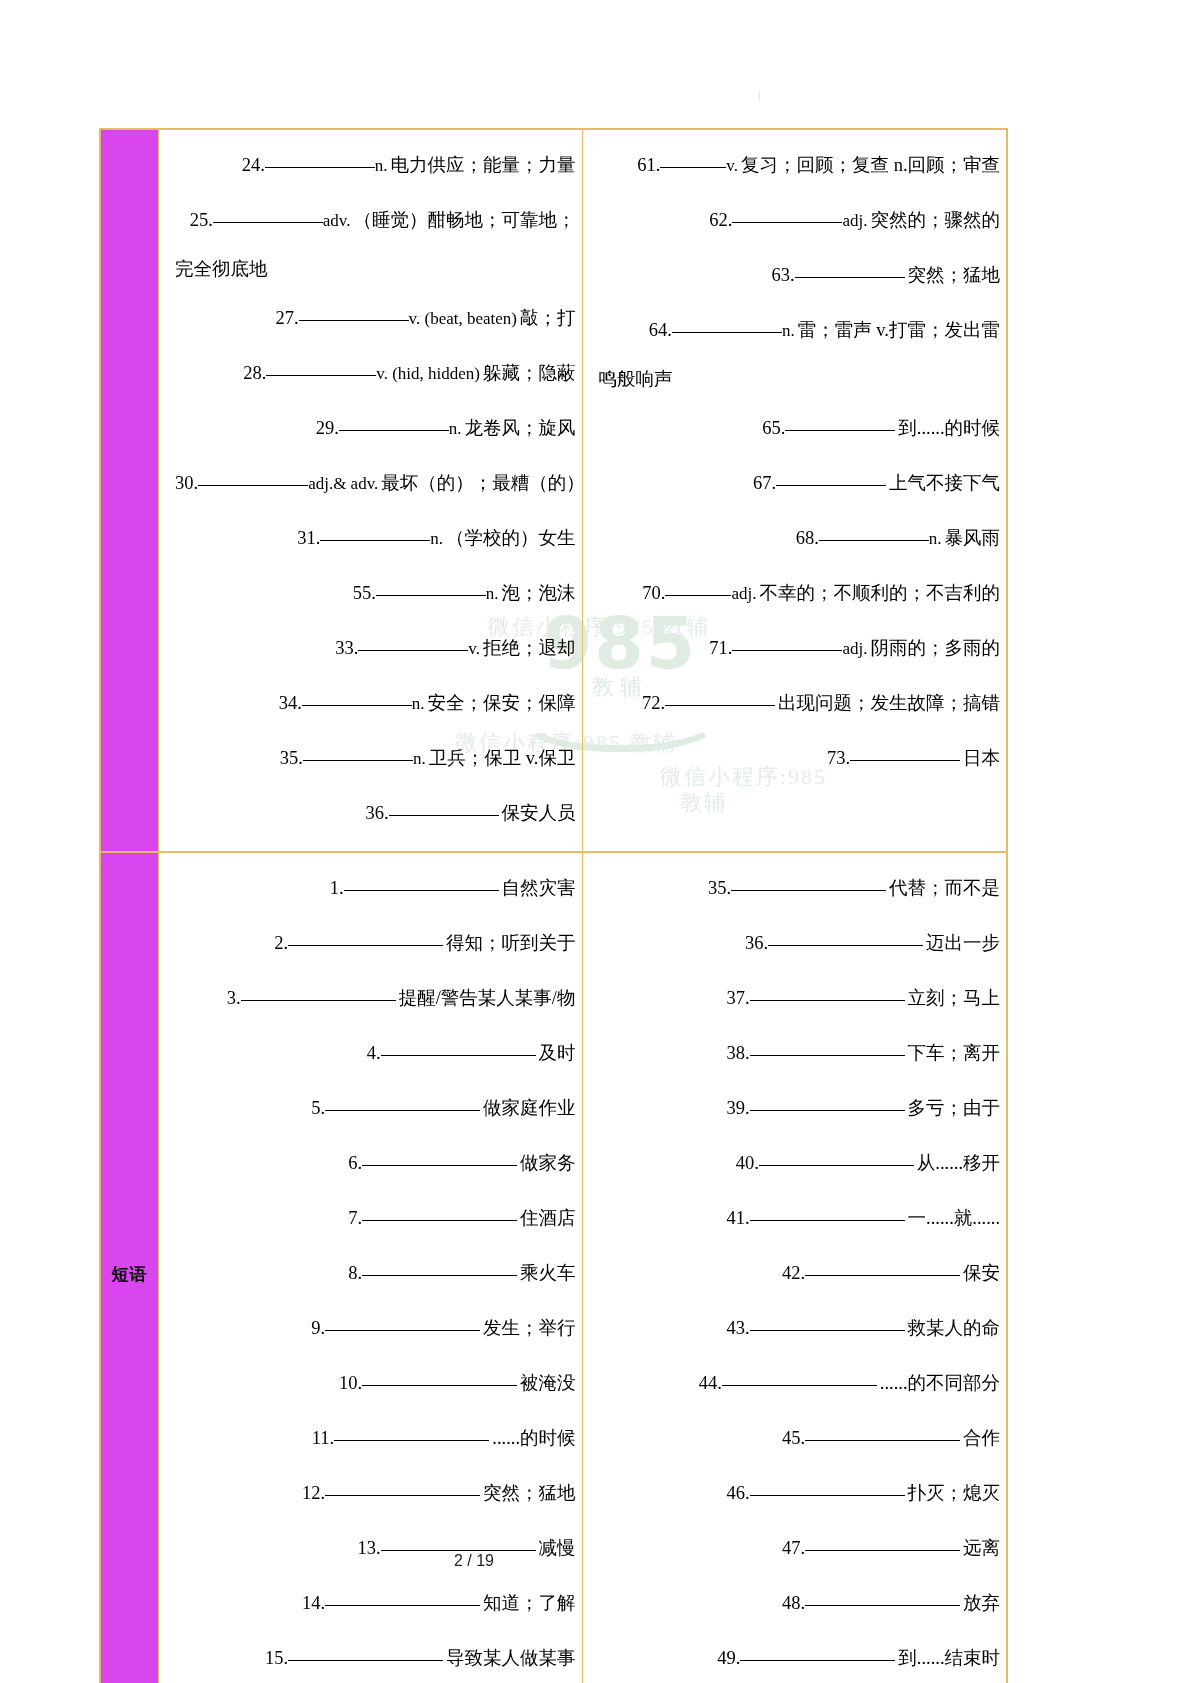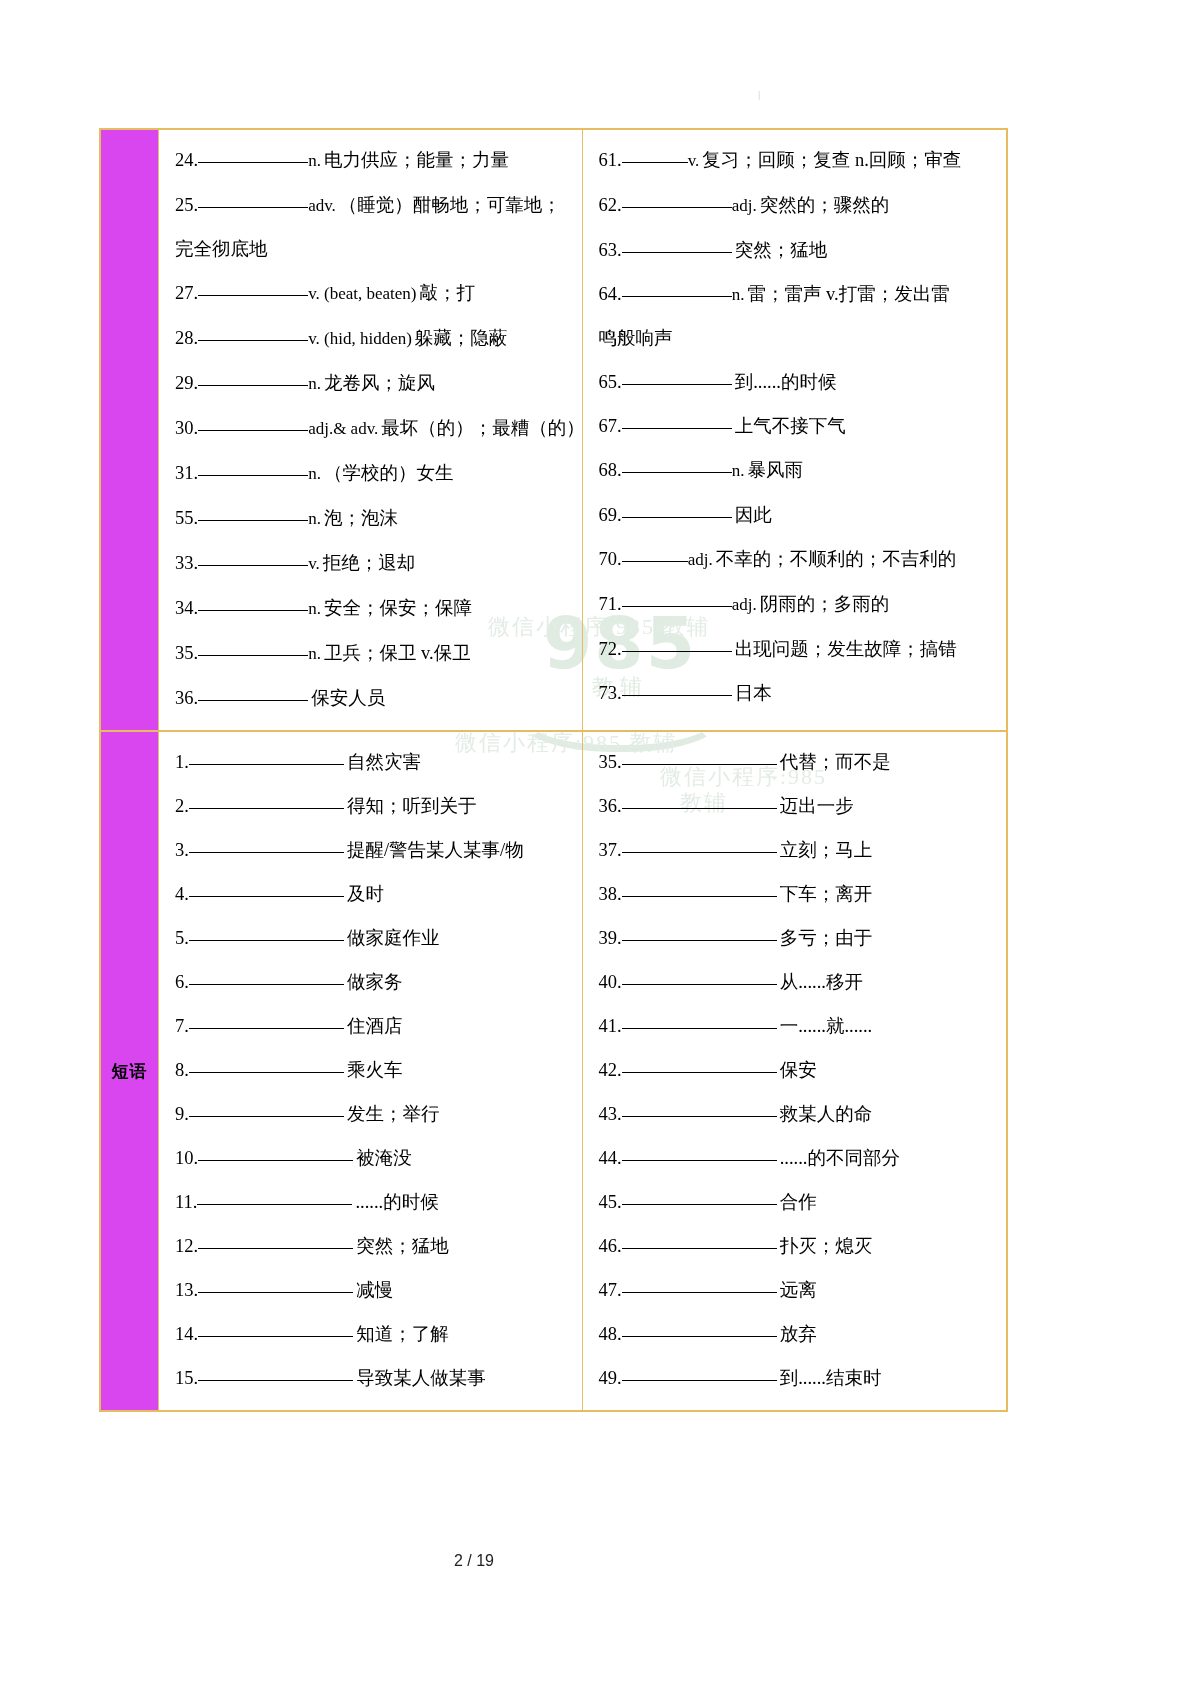--- a/index.html
+++ b/index.html
@@ -123,23 +123,24 @@
     min-width: 0;
     padding: 8px 0 10px 0;
     box-sizing: border-box;
   }
   .col.left  { border-right: 1px solid #e5bc5f; }
 
   .entry {
     display: block;
     padding: 0 6px 0 16px;
     font-size: 18.5px;
-    line-height: 44px;
+    line-height: 55px;
     white-space: nowrap;
     color: #000;
+    text-align: right;
   }
   .entry .num { font-size: 18.5px; }
   .entry .blank {
     display: inline-block;
     border-bottom: 1.6px solid #000;
     vertical-align: baseline;
     position: relative;
     top: -3px;
   }
   .entry .meaning { padding-left: 3px; }
@@ -210,21 +211,20 @@
         </div>
         <div class="col right">
           <span class="entry"><span class="num">61.</span><span class="blank bw-s"></span><span class="pos">v.</span><span class="meaning">复习；回顾；复查 n.回顾；审查</span></span>
           <span class="entry"><span class="num">62.</span><span class="blank bw-m"></span><span class="pos">adj.</span><span class="meaning">突然的；骤然的</span></span>
           <span class="entry"><span class="num">63.</span><span class="blank bw-m"></span><span class="meaning">突然；猛地</span></span>
           <span class="entry"><span class="num">64.</span><span class="blank bw-m"></span><span class="pos">n.</span><span class="meaning">雷；雷声 v.打雷；发出雷</span></span>
           <span class="wrapline">鸣般响声</span>
           <span class="entry"><span class="num">65.</span><span class="blank bw-m"></span><span class="meaning">到......的时候</span></span>
           <span class="entry"><span class="num">67.</span><span class="blank bw-m"></span><span class="meaning">上气不接下气</span></span>
           <span class="entry"><span class="num">68.</span><span class="blank bw-m"></span><span class="pos">n.</span><span class="meaning">暴风雨</span></span>
-          <span class="entry"><span class="num">69.</span><span class="blank bw-m"></span><span class="meaning">因此</span></span>
           <span class="entry"><span class="num">70.</span><span class="blank bw-s"></span><span class="pos">adj.</span><span class="meaning">不幸的；不顺利的；不吉利的</span></span>
           <span class="entry"><span class="num">71.</span><span class="blank bw-m"></span><span class="pos">adj.</span><span class="meaning">阴雨的；多雨的</span></span>
           <span class="entry"><span class="num">72.</span><span class="blank bw-m"></span><span class="meaning">出现问题；发生故障；搞错</span></span>
           <span class="entry"><span class="num">73.</span><span class="blank bw-m"></span><span class="meaning">日本</span></span>
         </div>
       </div>
     </div>
     <div class="section">
       <div class="label-cell">
         <span class="label-text">短语</span>

